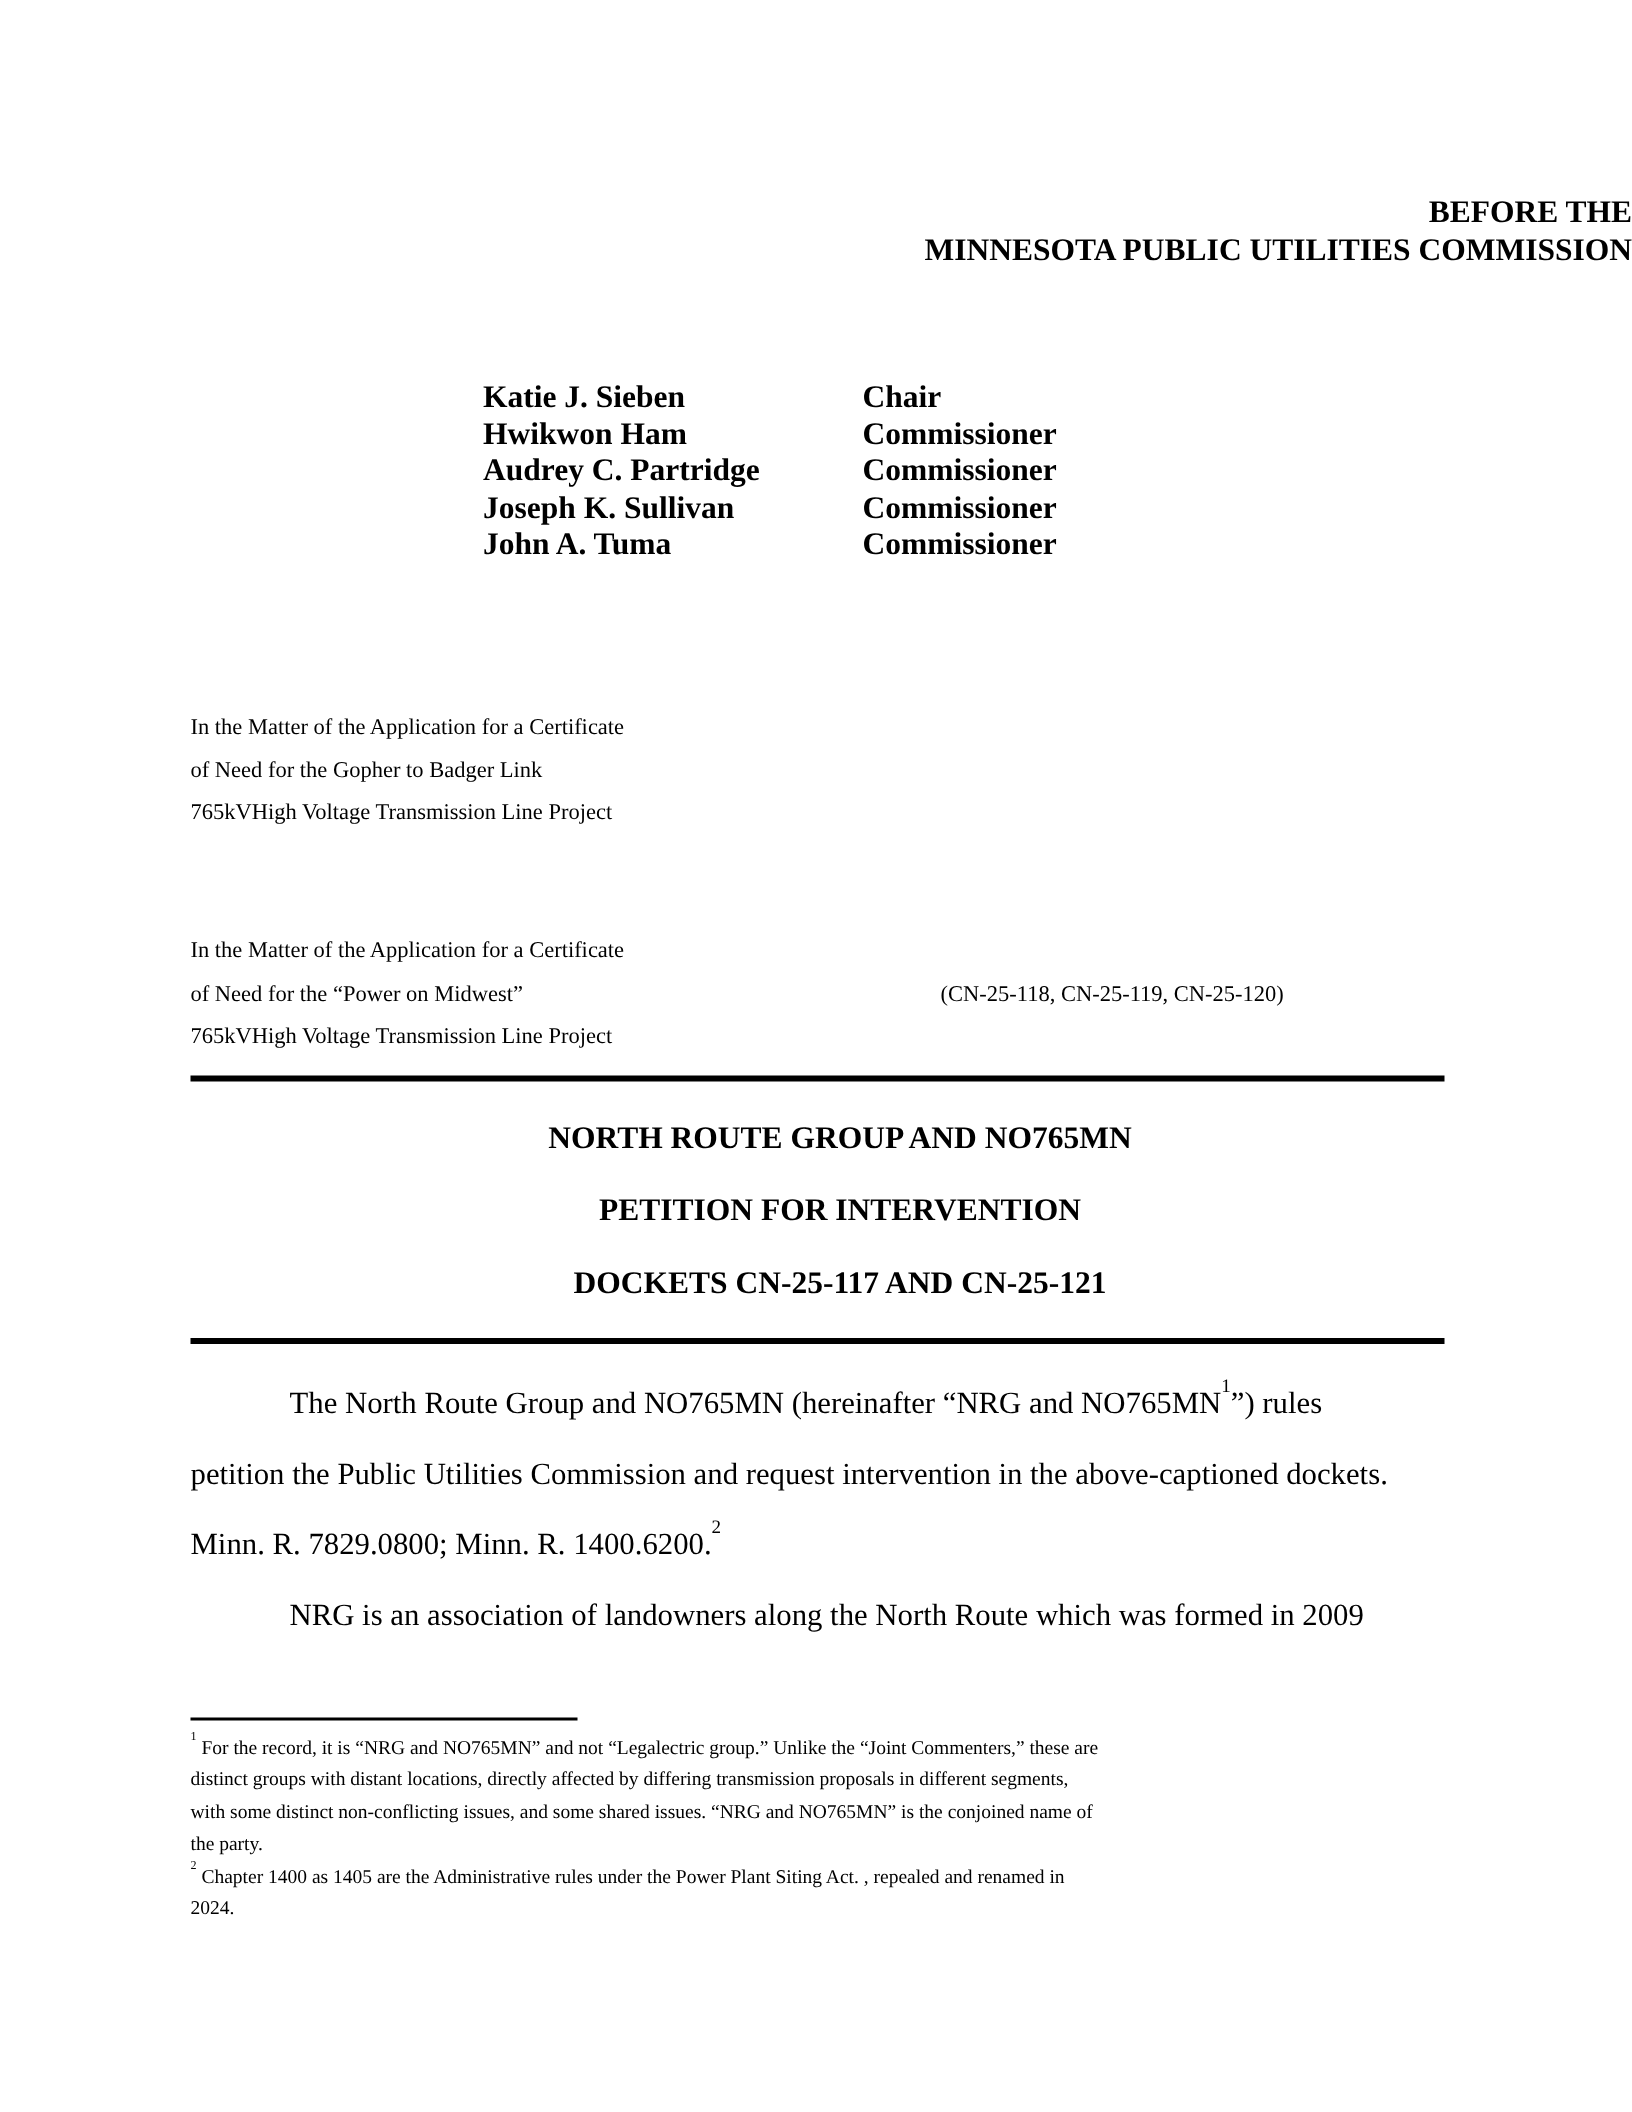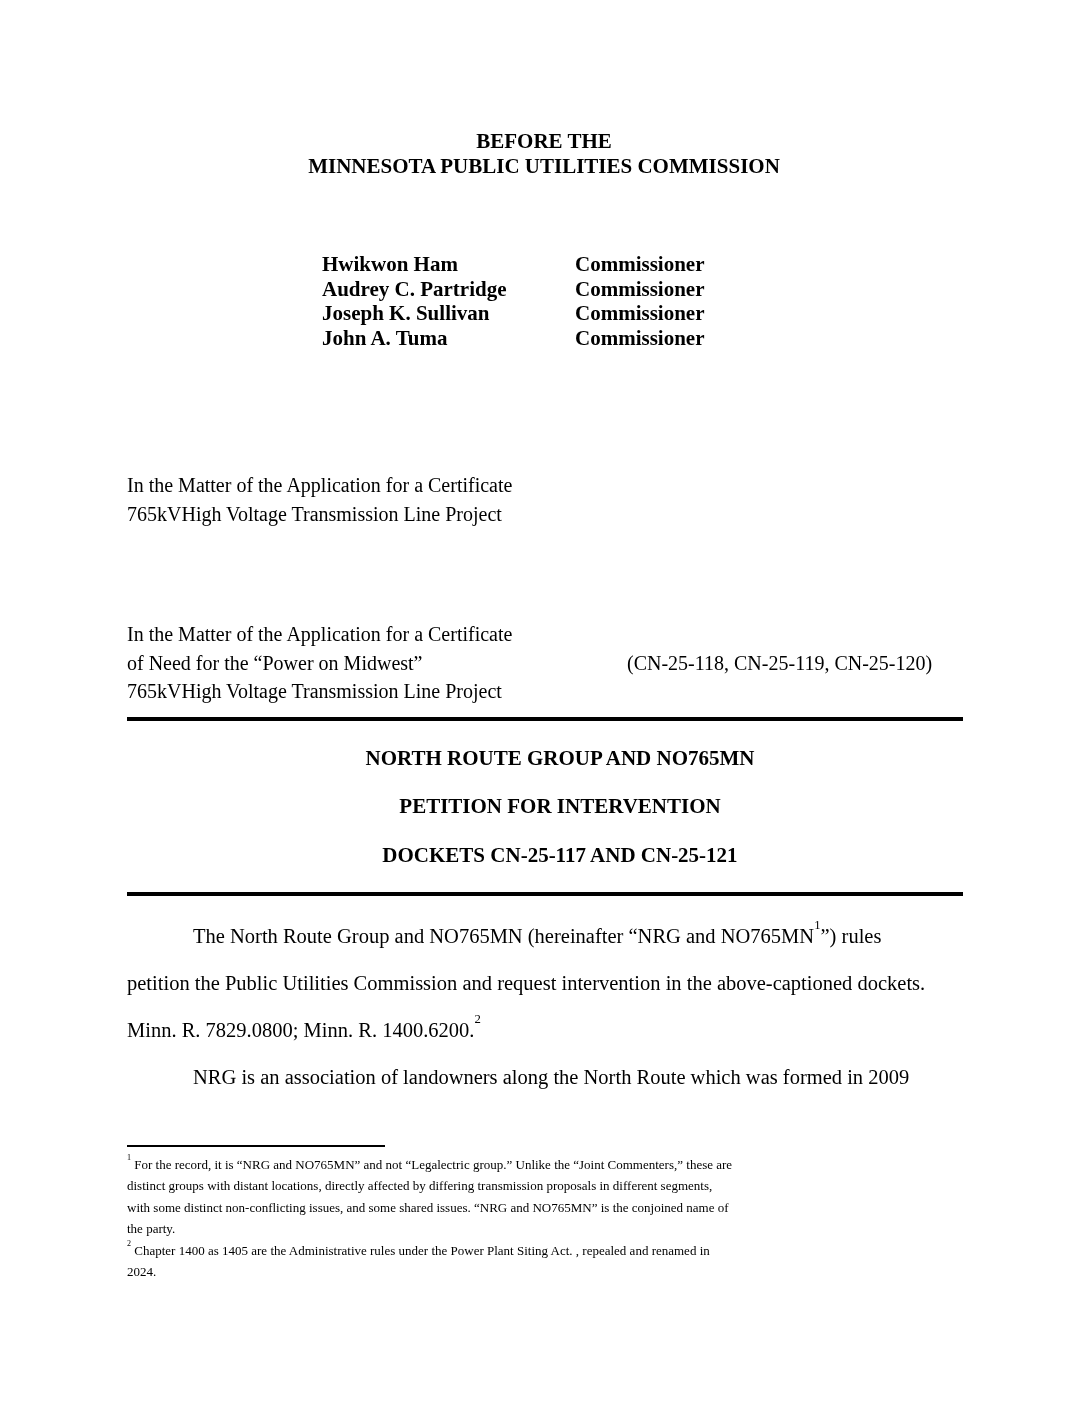--- a/index.html
+++ b/index.html
@@ -11,42 +11,42 @@
     background: #ffffff;
     font-family: "Liberation Serif", "DejaVu Serif", serif;
     color: #000000;
     overflow: hidden;
   }
 
   
   .court-header {
     position: absolute;
     top: 129px; left: 0; width: 100%;
-    text-align: center;
+    text-align: right;
     font-weight: 700;
     font-size: 21px;
     line-height: 24.5px;
   }
 
   
   .commissioners {
     position: absolute;
     top: 252px; left: 322px;
     font-weight: 700;
     font-size: 21px;
     line-height: 24.6px;
   }
   .comm-row { display: flex; white-space: nowrap; }
   .comm-name { width: 253px; }
 
   
   .caption {
     position: absolute;
     left: 127px; width: 836px;
-    font-size: 20px;
+    font-size: 15px;
     line-height: 28.5px;
     display: flex;
   }
   .caption-1 { top: 471px; }
   .caption-2 { top: 620px; }
   .caption-matter { width: 500px; }
   .caption-matter div { white-space: nowrap; }
   .caption-docket { padding-top: 28.5px; white-space: nowrap; }
 
   
@@ -106,40 +106,45 @@
 
 <div class="page">
 
   <div class="court-header">
     <div>BEFORE THE</div>
     <div>MINNESOTA PUBLIC UTILITIES COMMISSION</div>
   </div>
 
   <div class="commissioners">
     <div class="comm-row">
+      <span class="comm-name">Katie J. Sieben</span>
+      <span class="comm-title">Chair</span>
+    </div>
+    <div class="comm-row">
       <span class="comm-name">Hwikwon Ham</span>
       <span class="comm-title">Commissioner</span>
     </div>
     <div class="comm-row">
       <span class="comm-name">Audrey C. Partridge</span>
       <span class="comm-title">Commissioner</span>
     </div>
     <div class="comm-row">
       <span class="comm-name">Joseph K. Sullivan</span>
       <span class="comm-title">Commissioner</span>
     </div>
     <div class="comm-row">
       <span class="comm-name">John A. Tuma</span>
       <span class="comm-title">Commissioner</span>
     </div>
   </div>
 
   <div class="caption caption-1">
     <div class="caption-matter">
       <div>In the Matter of the Application for a Certificate</div>
+      <div>of Need for the Gopher to Badger Link</div>
       <div>765kVHigh Voltage Transmission Line Project</div>
     </div>
   </div>
 
   <div class="caption caption-2">
     <div class="caption-matter">
       <div>In the Matter of the Application for a Certificate</div>
       <div>of Need for the “Power on Midwest”</div>
       <div>765kVHigh Voltage Transmission Line Project</div>
     </div>

